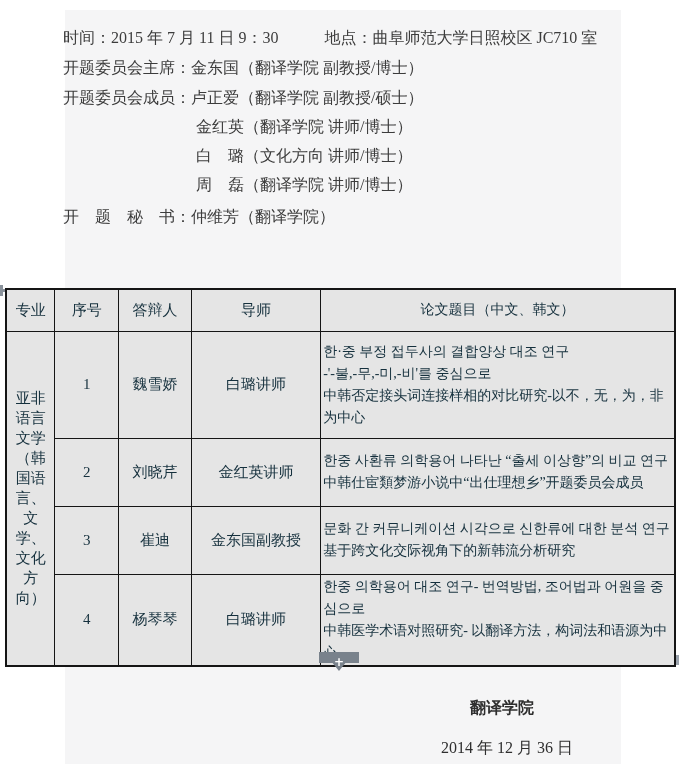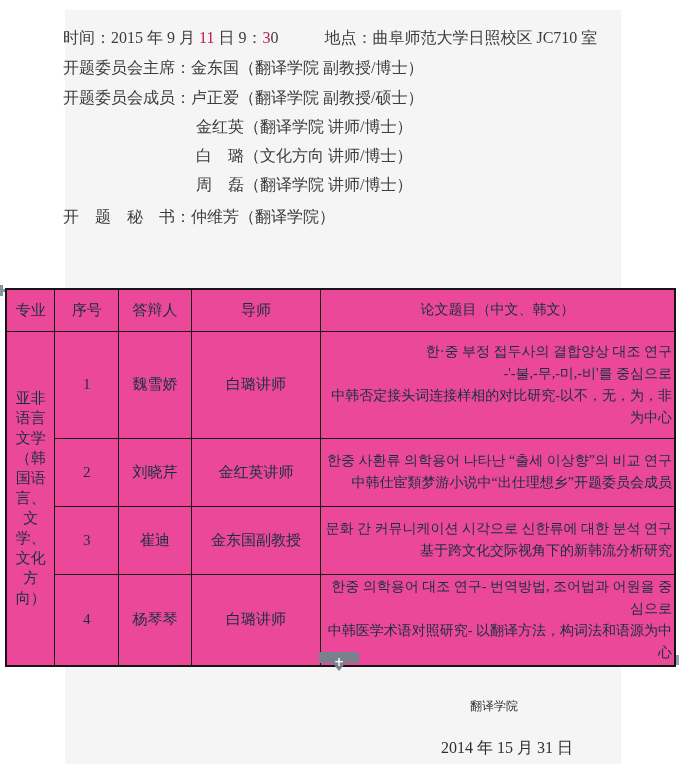--- a/index.html
+++ b/index.html
@@ -21,51 +21,51 @@
     color:#3c3c3c; font-size:16px;
   }
   .line { position:absolute; left:0; white-space:nowrap; height:20px; }
   .l1 { top:28px; }
   .l2 { top:58px; }
   .l3 { top:88px; }
   .l4 { top:117px; padding-left:133px; }
   .l5 { top:146px; padding-left:133px; }
   .l6 { top:175px; padding-left:133px; }
   .l7 { top:207px; }
-  .blue-num { color:#be185d; }
+  .blue-num { color:#404040; }
   .loc-gap { display:inline-block; width:46px; }
   
   table.main {
     position:absolute; left:5px; top:288px;
     width:671px; height:362px;
     border-collapse:collapse; table-layout:fixed;
-    background:#ec4899;
+    background:#e5e5e5;
     color:#15303d;
     font-size:15px;
     border:2px solid #151515;
   }
   table.main td {
     border:1px solid #151515;
     text-align:center; vertical-align:middle;
     padding:1px 2px;
     overflow:hidden;
   }
   td.c-major  { width:47px;  line-height:20px; }
   td.c-no     { width:61px;margin-left:16px;  }
   td.c-name   { width:70px;  }
   td.c-adv    { width:124px; }
   td.c-title  { width:340px; font-size:14px; line-height:22px; }
   tr.hdr      { height:42px; }
   tr.r1 { height:107px; }
   tr.r2 { height:68px; }
   tr.r3 { height:68px; }
   tr.r4 { height:77px; }
-  .title-line { text-align:right; }
+  .title-line { text-align:left; }
   
-  .sig  { position:absolute; left:470px; top:698px; font-size:12px; font-weight:normal; color:#2f2f2f; white-space:nowrap;text-align:right; }
+  .sig  { position:absolute; left:470px; top:698px; font-size:16px; font-weight:bold; color:#2f2f2f; white-space:nowrap;text-align:right; }
   .date { position:absolute; left:441px; top:738px; font-size:16px; color:#2f2f2f; white-space:nowrap; }
   
   .add-row-btn {
     position:absolute; left:319px; top:652px; width:40px; height:19px;
     background:#79828c; border:none; cursor:pointer;
     color:#ffffff; font-family:"DejaVu Sans",sans-serif;
     font-size:12px; font-weight:bold; line-height:12px; text-align:center;
     clip-path:polygon(0 0, 100% 0, 100% 58%, 66% 58%, 50% 100%, 34% 58%, 0 58%);
     padding-top:0;
   }
@@ -78,21 +78,21 @@
     position:absolute; left:676px; top:655px; width:3px; height:10px; background:#9aa2ac;
   }
 </style>
 </head>
 <body>
 
 <div class="panel"></div>
 
 <div class="doc-text">
   <div class="line l1">
-    <span>时间：2015 年 9 月 </span><span class="blue-num">11</span><span> 日 9：</span><span class="blue-num">3</span><span>0</span><span class="loc-gap"></span><span>地点：曲阜师范大学日照校区 JC710 室</span>
+    <span>时间：2015 年 7 月 </span><span class="blue-num">11</span><span> 日 9：</span><span class="blue-num">3</span><span>0</span><span class="loc-gap"></span><span>地点：曲阜师范大学日照校区 JC710 室</span>
   </div>
   <div class="line l2">开题委员会主席：金东国（翻译学院 副教授/博士）</div>
   <div class="line l3">开题委员会成员：卢正爱（翻译学院 副教授/硕士）</div>
   <div class="line l4">金红英（翻译学院 讲师/博士）</div>
   <div class="line l5">白　璐（文化方向 讲师/博士）</div>
   <div class="line l6">周　磊（翻译学院 讲师/博士）</div>
   <div class="line l7">开　题　秘　书：仲维芳（翻译学院）</div>
 </div>
 
 <div class="move-handle">
@@ -147,13 +147,13 @@
       <div class="title-line">中韩医学术语对照研究- 以翻译方法，构词法和语源为中心</div>
     </td>
   </tr>
 </tbody>
   </table>
 
 <button class="add-row-btn">+</button>
 <div class="resize-handle"></div>
 
 <div class="sig">翻译学院</div>
-<div class="date">2014 年 15 月 31 日</div>
+<div class="date">2014 年 12 月 36 日</div>
 
 </body></html>

